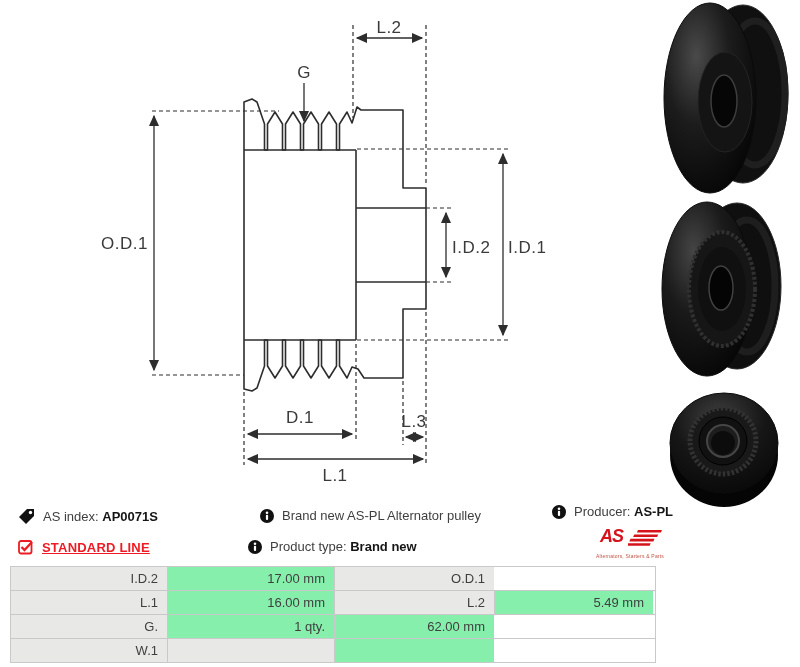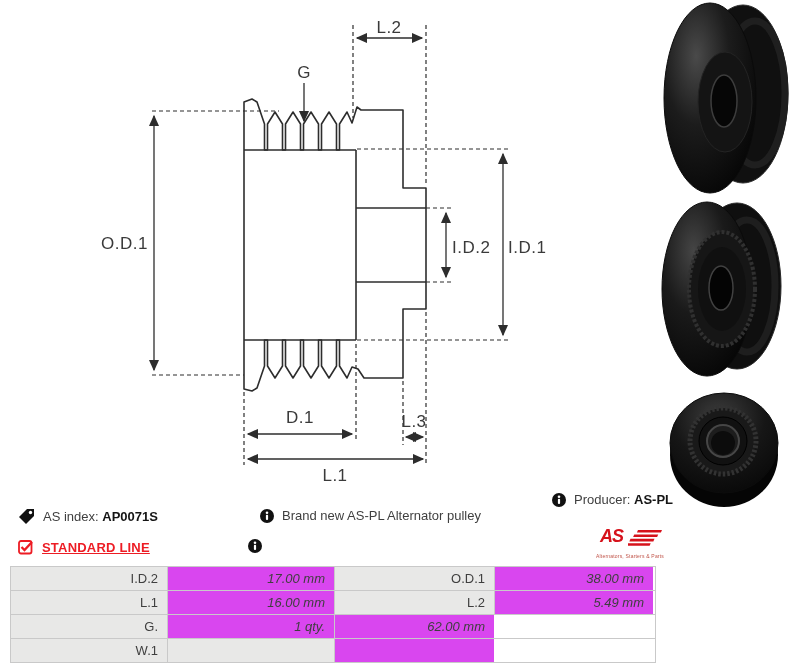--- a/index.html
+++ b/index.html
@@ -21,21 +21,21 @@
       position:absolute;left:8px;top:-2px;letter-spacing:-1px;}
   #aspl-logo .stripes{position:absolute;left:36px;top:2px;}
   #aspl-logo .sub{font-size:5px;color:#c05348;margin-top:3px;letter-spacing:.2px;}
   
   #spec-table{position:absolute;left:10px;top:566px;width:646px;border:1px solid #c9c9c9;box-sizing:border-box;}
   .spec-row{display:grid;grid-template-columns:156px 167px 160px 159px;border-bottom:1px solid #c9c9c9;}
   .spec-row:last-child{border-bottom:none;}
   .cell{height:23px;line-height:23px;font-size:13px;text-align:right;padding-right:9px;
         box-sizing:border-box;overflow:hidden;}
   .cell.lab{background:#e8e8e7;color:#3f3f3f;}
-  .cell.val{background:#d946ef;color:#3f3f3f;font-style:italic;}
+  .cell.val{background:#86efac;color:#3f3f3f;}
   .cell + .cell{border-left:1px solid #c9c9c9;}
 </style>
 </head>
 <body>
 
 <div id="page">
 
   <svg id="drawing" class="abs" width="570" height="500" viewBox="0 0 570 500">
     <defs>
       <marker id="ahE" markerWidth="10" markerHeight="8" refX="8" refY="4" orient="auto">
@@ -177,23 +177,27 @@
     </svg>
     <span>Brand new AS-PL Alternator pulley</span>
   </div>
 
   <div class="info-item" style="left:248px;top:539px">
     <svg width="14" height="14" viewBox="0 0 14 14">
       <circle cx="7" cy="7" r="7" fill="#111"></circle>
       <circle cx="7" cy="3.7" r="1.3" fill="#fff"></circle>
       <rect x="5.9" y="5.8" width="2.2" height="5.3" rx="1" fill="#fff"></rect>
     </svg>
-  </div>
-
-  <div class="info-item" style="left:552px;top:492px">
+    <span>
+      <span>Product type:</span>
+      <b>Brand new</b>
+    </span>
+  </div>
+
+  <div class="info-item" style="left:552px;top:504px">
     <svg width="14" height="14" viewBox="0 0 14 14">
       <circle cx="7" cy="7" r="7" fill="#111"></circle>
       <circle cx="7" cy="3.7" r="1.3" fill="#fff"></circle>
       <rect x="5.9" y="5.8" width="2.2" height="5.3" rx="1" fill="#fff"></rect>
     </svg>
     <span>
       <span>Producer:</span>
       <b>AS-PL</b>
     </span>
   </div>
@@ -211,21 +215,20 @@
       </svg>
     </div>
     <div class="sub">Alternators, Starters &amp; Parts</div>
   </div>
 
   <div id="spec-table">
     <div class="spec-row">
       <div class="cell lab">I.D.2</div>
       <div class="cell val">17.00 mm</div>
       <div class="cell lab">O.D.1</div>
-      <div class="cell val">38.00 mm</div>
     </div>
     <div class="spec-row">
       <div class="cell lab">L.1</div>
       <div class="cell val">16.00 mm</div>
       <div class="cell lab">L.2</div>
       <div class="cell val">5.49 mm</div>
     </div>
     <div class="spec-row">
       <div class="cell lab">G.</div>
       <div class="cell val">1 qty.</div>

